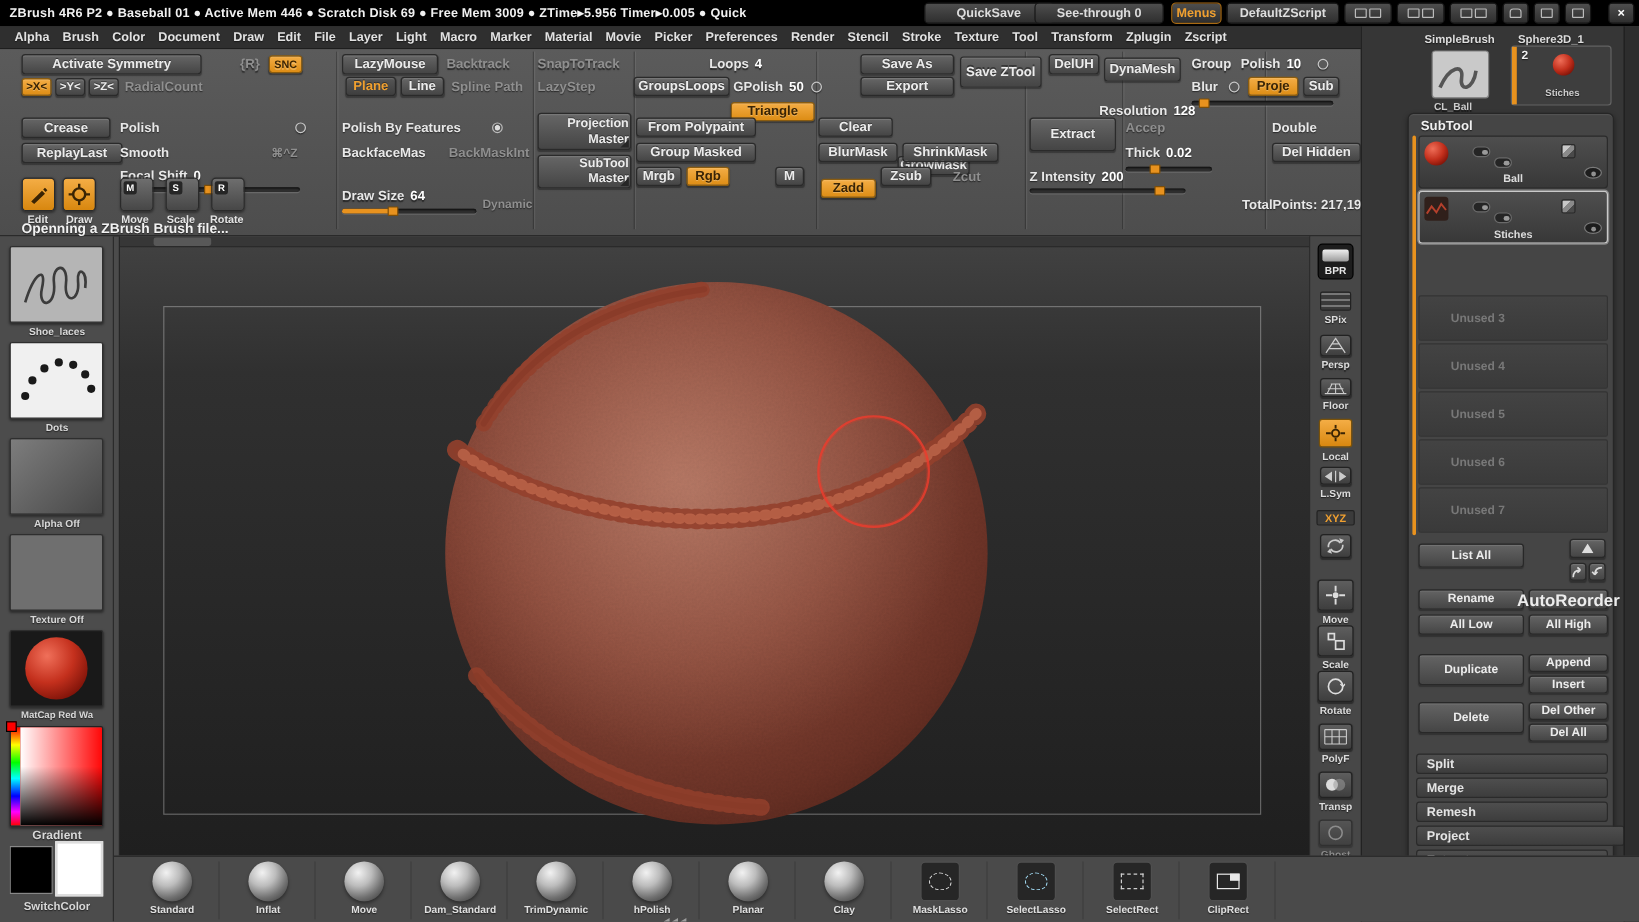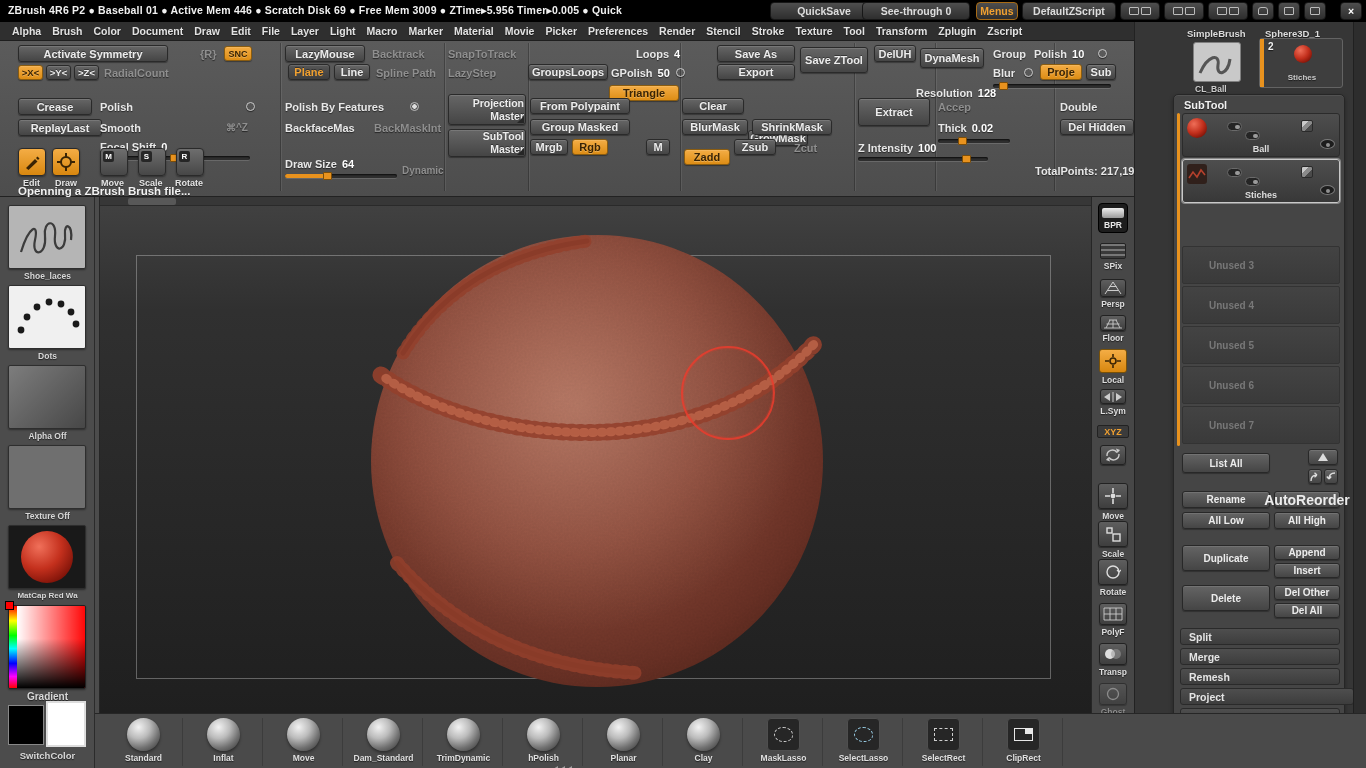--- a/index.html
+++ b/index.html
@@ -162,21 +162,21 @@
     <div class="vsep" style="left:854px;"></div>
     <div class="vsep" style="left:935px;"></div>
     <div class="vsep" style="left:1054px;"></div>
 
     <div class="btn" style="left:18px;top:4px;width:150px;height:17px;">Activate Symmetry</div>
     <span class="lbl dim" style="left:200px;top:7px;">{R}</span>
     <div class="btn orange" style="left:224px;top:5px;width:28px;height:15px;font-size:9px;">SNC</div>
     <div class="btn" style="left:285px;top:4px;width:80px;height:17px;">LazyMouse</div>
     <span class="lbl dim" style="left:372px;top:7px;">Backtrack</span>
     <span class="lbl dim" style="left:448px;top:7px;">SnapToTrack</span>
-    <span class="lbl" style="left:624px;top:7px;padding-left:12px;"><span>Loops</span><span class="v">4</span></span>
+    <span class="lbl" style="left:579px;top:7px;padding-left:12px;"><span>Loops</span><span class="v">4</span></span>
     <div class="btn" style="left:717px;top:4px;width:78px;height:17px;">Save As</div>
     <div class="btn" style="left:800px;top:6px;width:68px;height:26px;">Save ZTool</div>
     <div class="btn" style="left:874px;top:4px;width:42px;height:17px;">DelUH</div>
     <div class="btn" style="left:920px;top:7px;width:64px;height:20px;">DynaMesh</div>
     <span class="lbl" style="left:993px;top:7px;">Group</span>
     <span class="lbl" style="left:1034px;top:7px;"><span>Polish</span><span class="v">10</span></span>
     <span class="circ" style="left:1098px;top:8px;"></span>
 
     <div class="btn orange" style="left:18px;top:24px;width:25px;height:15px;font-size:9.5px;">&gt;X&lt;</div>
     <div class="btn" style="left:46px;top:24px;width:25px;height:15px;font-size:9.5px;">&gt;Y&lt;</div>
@@ -232,21 +232,21 @@
     <span class="lbl" style="left:100px;top:100px;"><span>Focal Shift</span><span class="v">0</span></span>
     <div class="sl" style="left:100px;top:115px;width:150px;">
         <span class="nub" style="left:70px;"></span>
       </div>
     <div class="btn" style="left:530px;top:98px;width:38px;height:16px;">Mrgb</div>
     <div class="btn orange" style="left:572px;top:98px;width:36px;height:16px;">Rgb</div>
     <div class="btn" style="left:646px;top:98px;width:24px;height:16px;">M</div>
     <div class="btn orange" style="left:684px;top:108px;width:46px;height:16px;">Zadd</div>
     <div class="btn" style="left:734px;top:98px;width:42px;height:16px;">Zsub</div>
     <span class="lbl dim" style="left:794px;top:101px;">Zcut</span>
-    <span class="lbl" style="left:858px;top:101px;"><span>Z Intensity</span><span class="v">100</span></span>
+    <span class="lbl" style="left:858px;top:101px;"><span>Z Intensity</span><span class="v">200</span></span>
     <div class="sl" style="left:858px;top:116px;width:130px;">
         <span class="nub" style="left:104px;"></span>
       </div>
 
     <div class="icbtn or" style="left:18px;top:107px;">
       <svg width="18" height="18">
           <path d="M3,15 L12,6 L14.5,8.5 L5.5,17 Z M13,5 l2,2 1.5-1.5 -2-2 Z" fill="#3a2404"></path>
         </svg>
     </div>
     <span class="iclbl" style="left:23px;top:137px;">Edit</span>

